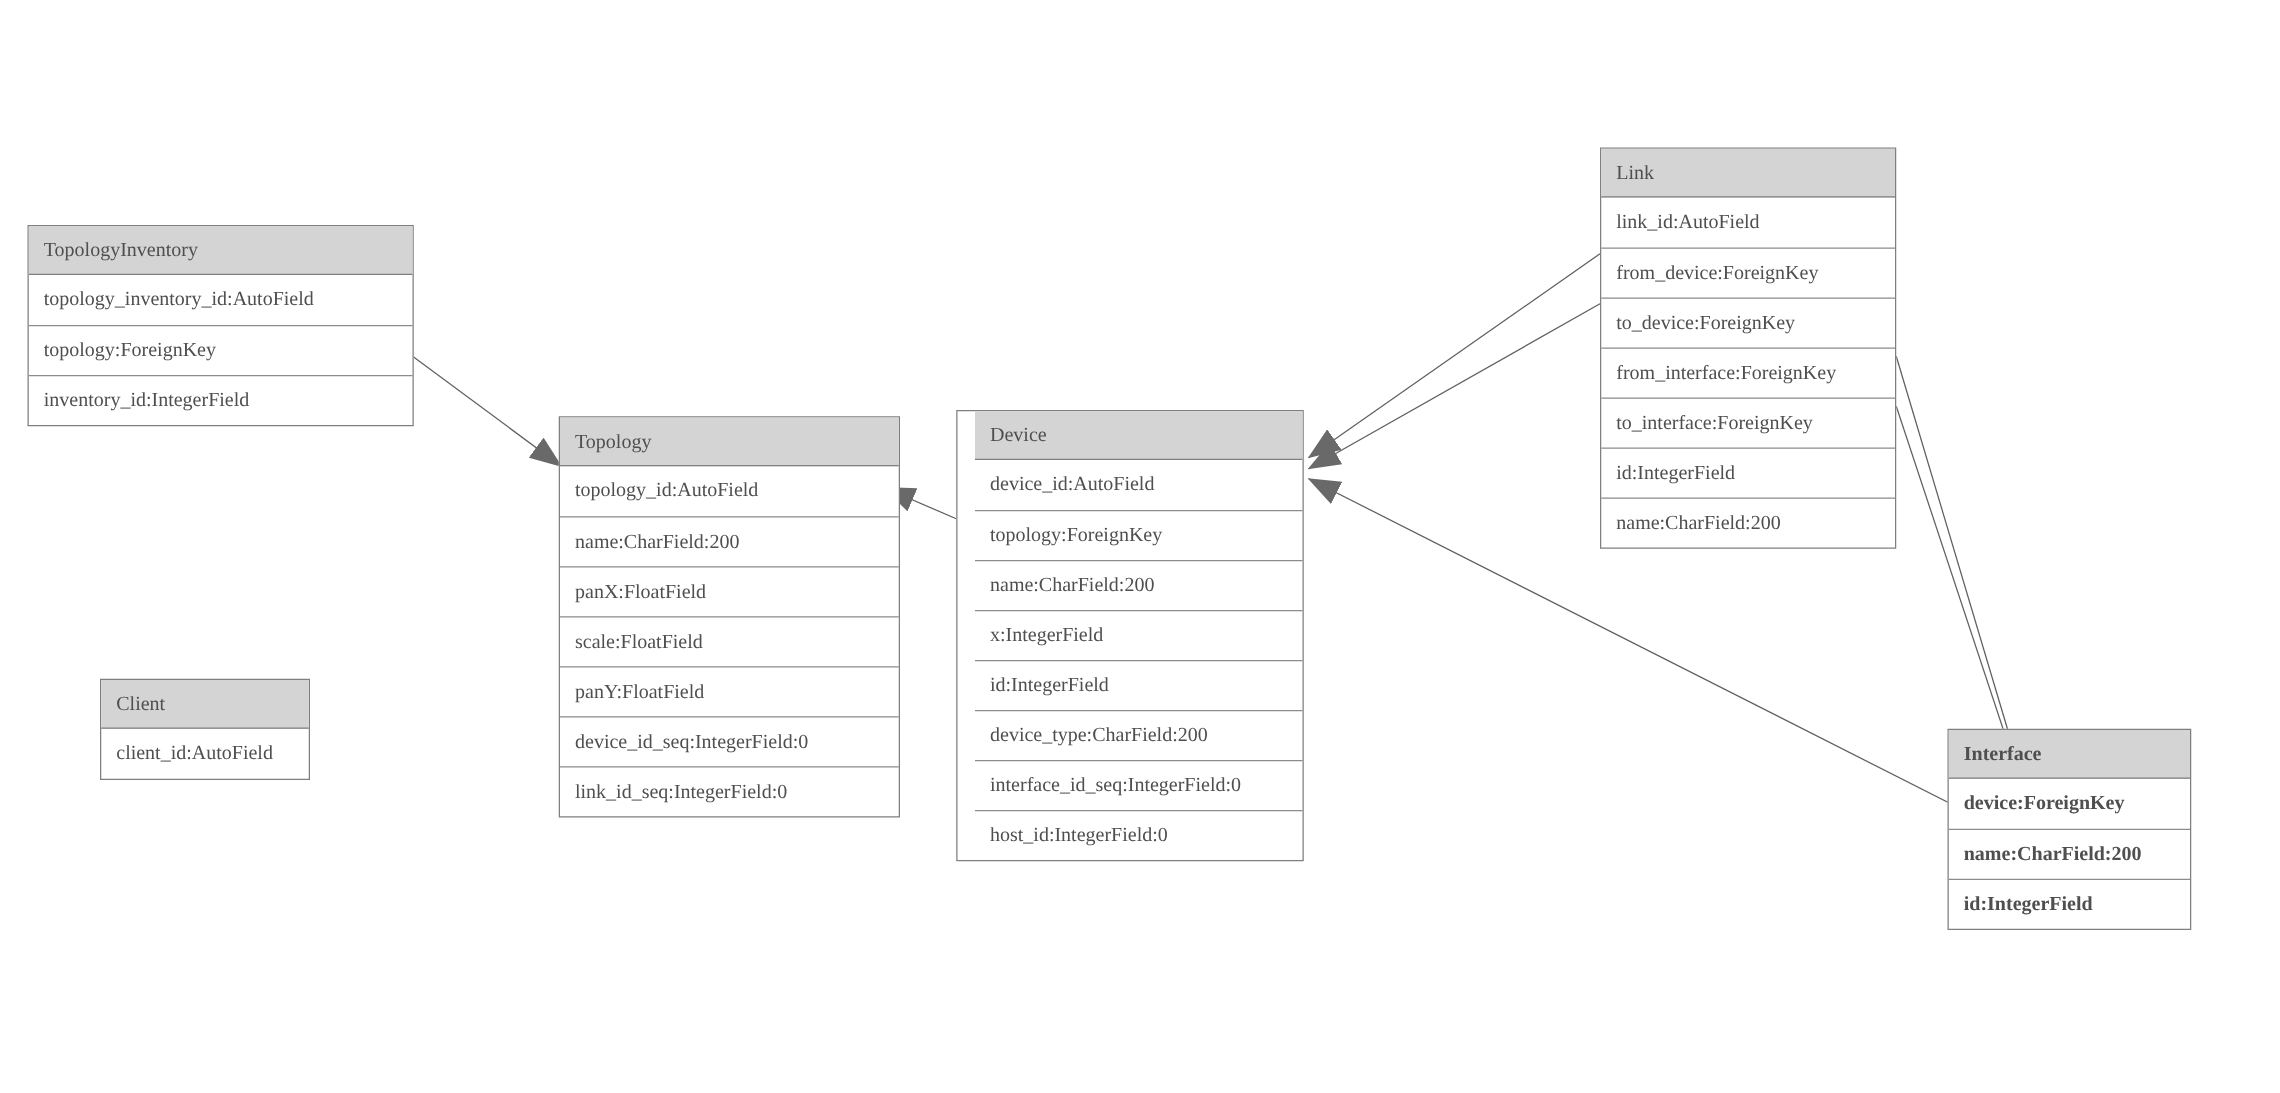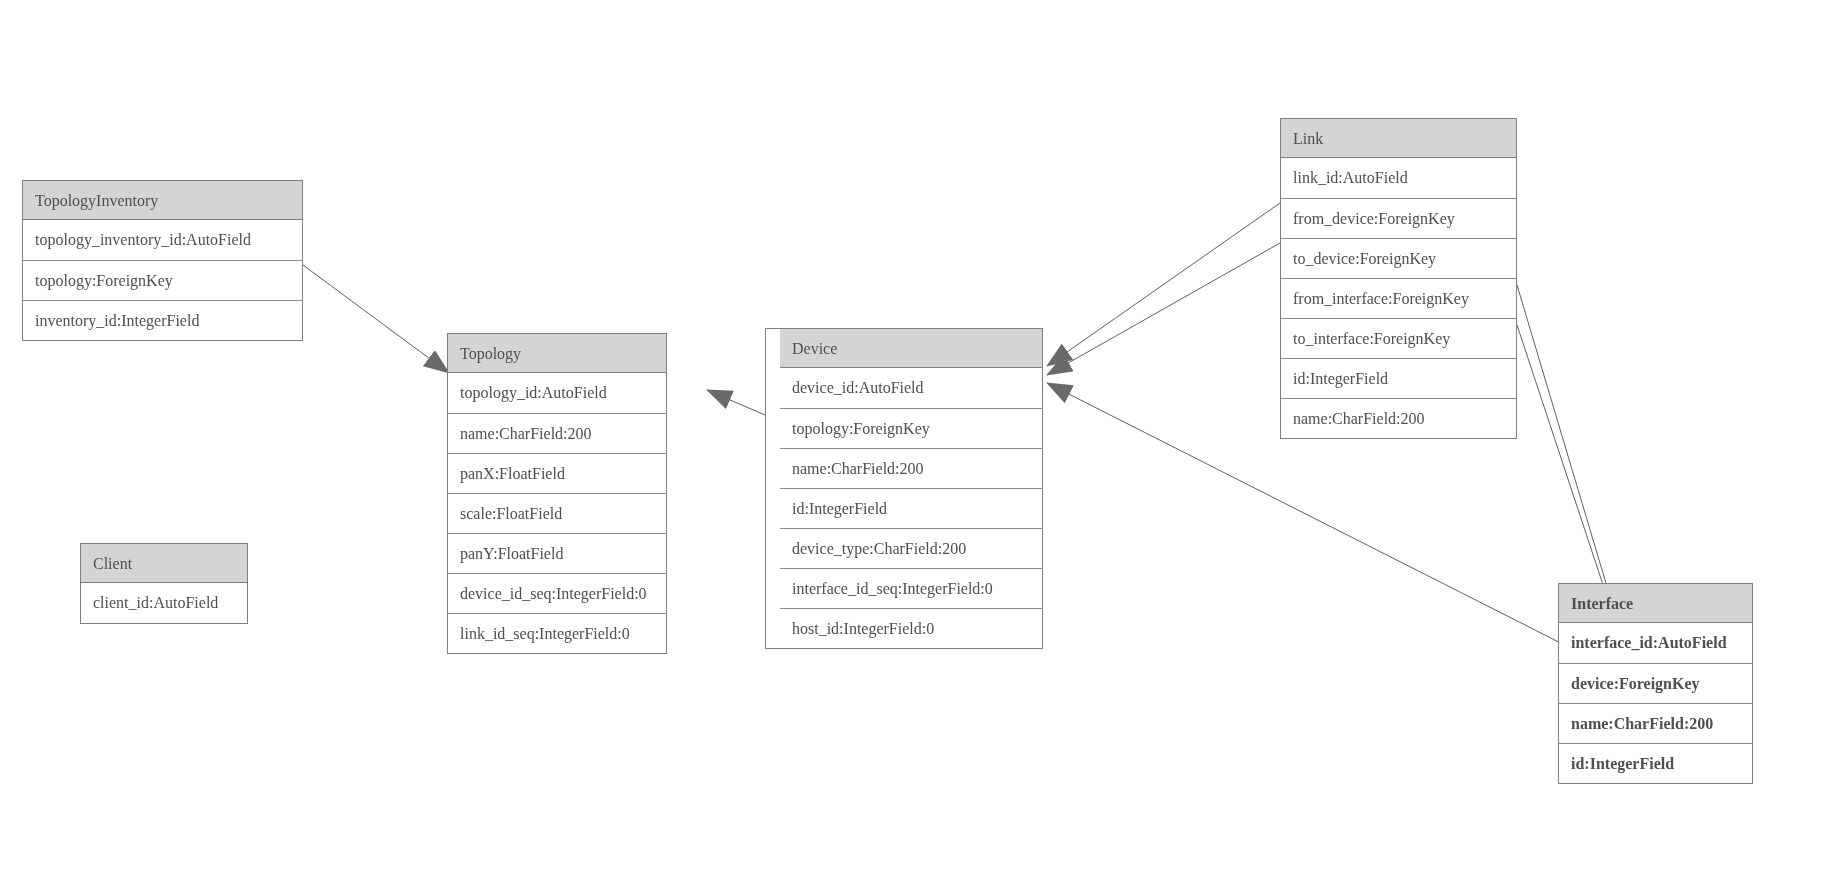--- a/index.html
+++ b/index.html
@@ -56,29 +56,29 @@
       </marker>
     </defs>
   <line x1="303" y1="265" x2="449" y2="373" stroke="#5f5f5f" stroke-width="1" marker-end="url(#arrowhead)"></line>
       <line x1="765" y1="415" x2="707" y2="390" stroke="#5f5f5f" stroke-width="1" marker-end="url(#arrowhead)"></line>
       <line x1="1280" y1="203" x2="1047" y2="366" stroke="#5f5f5f" stroke-width="1" marker-end="url(#arrowhead)"></line>
       <line x1="1280" y1="243" x2="1047" y2="375" stroke="#5f5f5f" stroke-width="1" marker-end="url(#arrowhead)"></line>
       <line x1="1517" y1="285" x2="1614" y2="610" stroke="#5f5f5f" stroke-width="1" marker-end="url(#arrowhead)"></line>
       <line x1="1517" y1="325" x2="1614" y2="618" stroke="#5f5f5f" stroke-width="1" marker-end="url(#arrowhead)"></line>
       <line x1="1610" y1="668" x2="1047" y2="383" stroke="#5f5f5f" stroke-width="1" marker-end="url(#arrowhead)"></line>
     </svg>
-<div class="entity" style="left: 22px; top: 165px; width: 281px;">
+<div class="entity" style="left: 22px; top: 165px; width: 309px;">
     <div class="header">TopologyInventory</div>
     <div class="rows">
         <div class="row">topology_inventory_id:AutoField</div>
         <div class="row">topology:ForeignKey</div>
         <div class="row">inventory_id:IntegerField</div>
       </div>
   </div>
-    <div class="entity" style="left: 447px; top: 318px; width: 220px;">
+    <div class="entity" style="left: 447px; top: 318px; width: 273px;">
     <div class="header">Topology</div>
     <div class="rows">
         <div class="row">topology_id:AutoField</div>
         <div class="row">name:CharField:200</div>
         <div class="row">panX:FloatField</div>
         <div class="row">scale:FloatField</div>
         <div class="row">panY:FloatField</div>
         <div class="row">device_id_seq:IntegerField:0</div>
         <div class="row">link_id_seq:IntegerField:0</div>
       </div>
@@ -88,20 +88,21 @@
     <div class="rows">
         <div class="row">client_id:AutoField</div>
       </div>
   </div>
     <div class="entity" style="left: 765px; top: 313px; width: 278px; padding-left: 14px;">
     <div class="header">Device</div>
     <div class="rows">
         <div class="row">device_id:AutoField</div>
         <div class="row">topology:ForeignKey</div>
         <div class="row">name:CharField:200</div>
+        <div class="row">x:IntegerField</div>
         <div class="row">id:IntegerField</div>
         <div class="row">device_type:CharField:200</div>
         <div class="row">interface_id_seq:IntegerField:0</div>
         <div class="row">host_id:IntegerField:0</div>
       </div>
   </div>
     <div class="entity" style="left: 1280px; top: 103px; width: 237px;">
     <div class="header">Link</div>
     <div class="rows">
         <div class="row">link_id:AutoField</div>
@@ -109,19 +110,18 @@
         <div class="row">to_device:ForeignKey</div>
         <div class="row">from_interface:ForeignKey</div>
         <div class="row">to_interface:ForeignKey</div>
         <div class="row">id:IntegerField</div>
         <div class="row">name:CharField:200</div>
       </div>
   </div>
     <div class="entity" style="left: 1558px; top: 568px; width: 195px; font-weight: bold;">
     <div class="header">Interface</div>
     <div class="rows">
-        <div class="row">interface_id:AutoField</div>
         <div class="row">device:ForeignKey</div>
         <div class="row">name:CharField:200</div>
         <div class="row">id:IntegerField</div>
       </div>
   </div>
   </div>
 
 </body></html>

